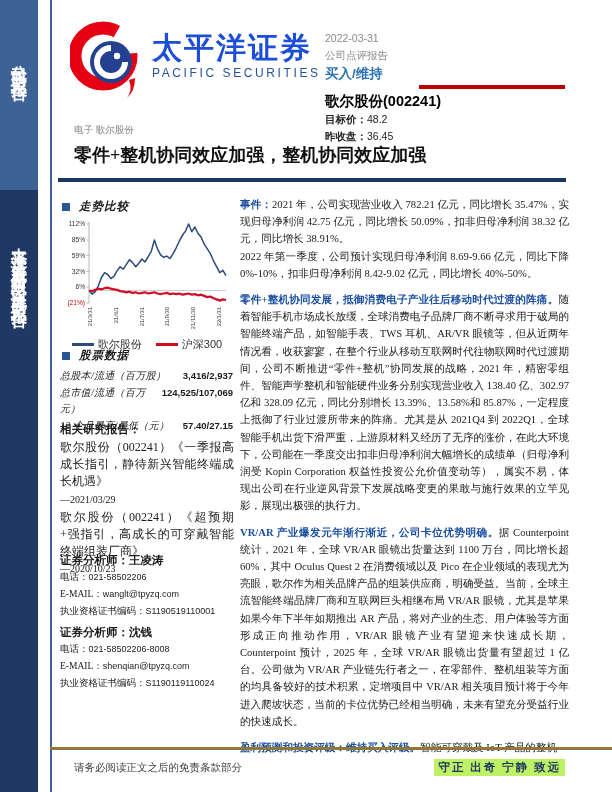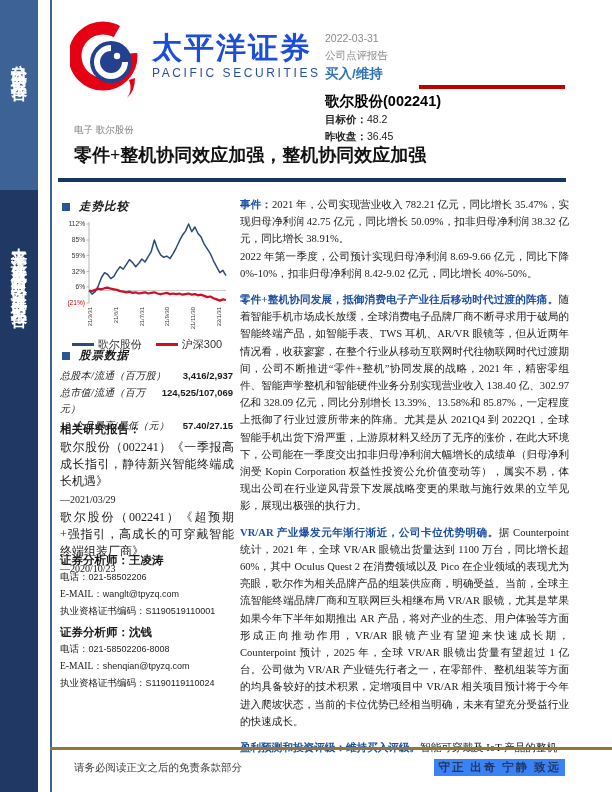--- a/index.html
+++ b/index.html
@@ -56,21 +56,21 @@
   .an-line{font-size:9.5px;line-height:17px;color:#222;}
   .an-line .v{font-family:"Liberation Sans",sans-serif;font-size:9px;}
   
   .main-col{position:absolute;left:240px;top:196px;width:329px;}
   .para{font-size:10.6px;line-height:17.2px;text-align:justify;margin:0 0 9px 0;}
   .lead{color:#1C4FA1;font-weight:bold;}
   
   .gold-rule{position:absolute;left:50px;top:747px;width:562px;height:2.5px;background:#8F7934;}
   .foot-disc{position:absolute;left:74px;top:761px;font-size:10.5px;color:#3f3f3f;}
   .foot-slogan{position:absolute;right:47px;top:759px;font-size:11.5px;font-weight:bold;
-               color:#1F3864;background:#3b82f6;padding:1px 4px;letter-spacing:2px;}
+               color:#1F3864;background:#bef264;padding:1px 4px;letter-spacing:2px;}
 </style>
 </head>
 <body>
 
 <div id="page">
 
   <div class="side-top"></div>
   <div class="side-bottom"></div>
   <div class="side-rule"></div>
   <div class="vtext top">公司研究报告</div>

